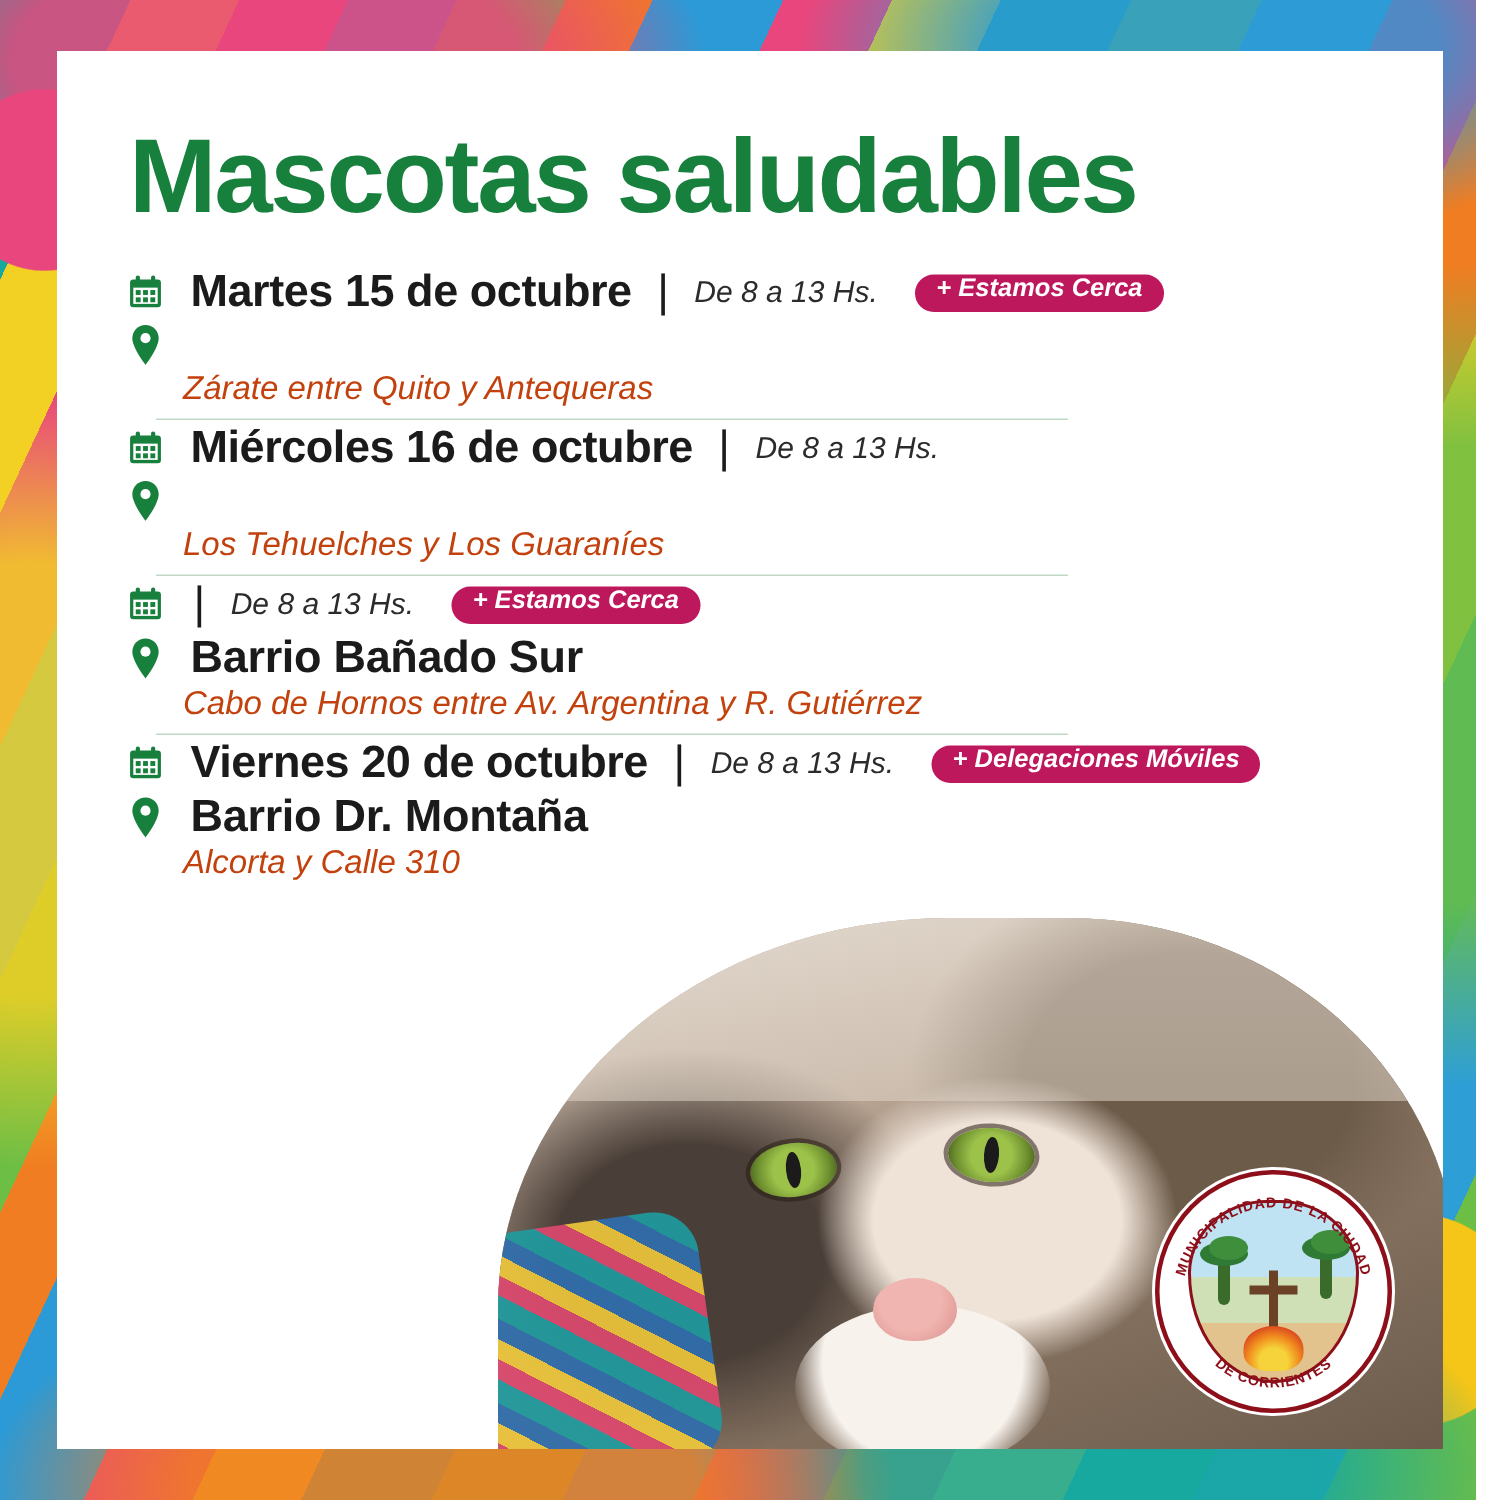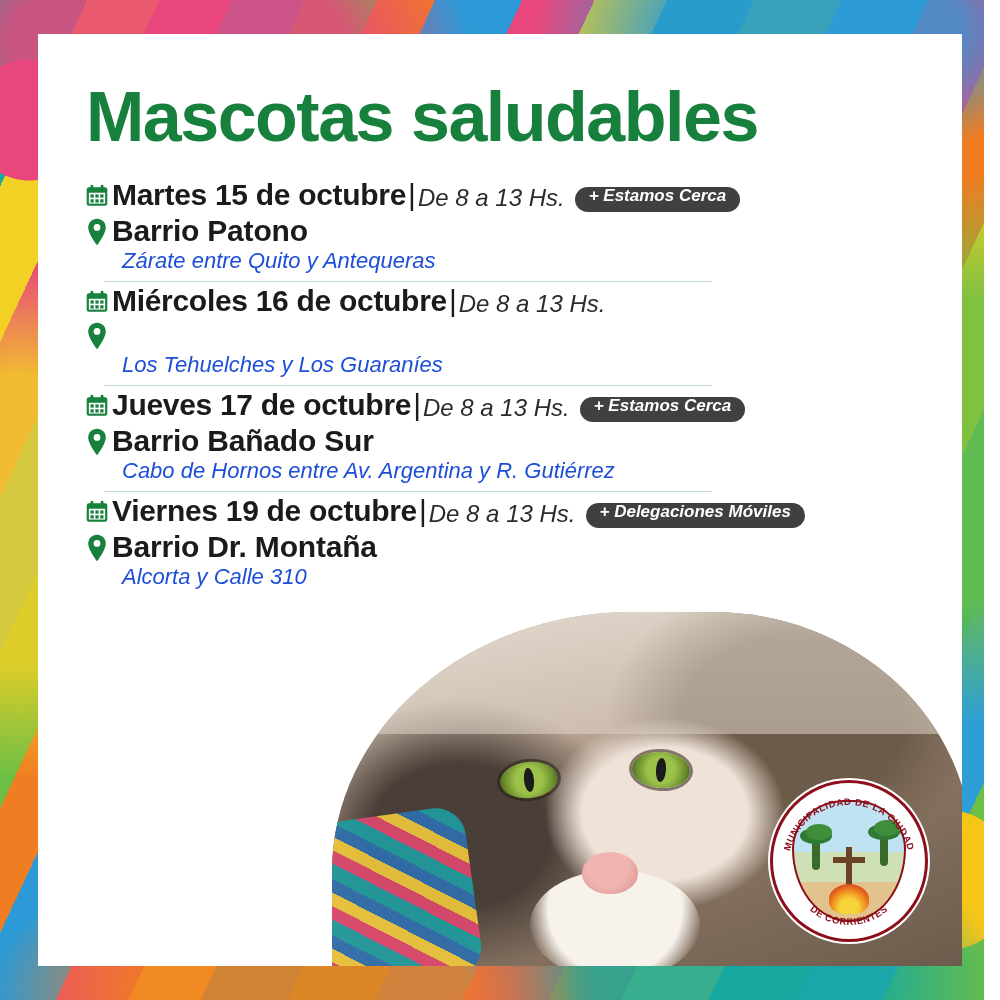--- a/index.html
+++ b/index.html
@@ -97,22 +97,22 @@
     position: absolute;
     left: 22px;
     right: 210px;
     bottom: 2px;
     height: 1px;
     background: #bfd9c4;
   }
 
   .row {
     display: flex;
-    align-items: flex-end;
-    gap: 0;
+    align-items: center;
+    gap: 15px;
   }
   .row.date-row { margin-bottom: 2px; }
   .row.place-row { margin-top: 2px; }
 
   .icon {
     width: 30px;
     height: 32px;
     flex: 0 0 30px;
     display: flex;
     align-items: center;
@@ -128,48 +128,48 @@
     letter-spacing: -0.3px;
     white-space: nowrap;
   }
   .sep {
     font-size: 30px;
     color: #1b1b1b;
     font-weight: 300;
     margin: 0 2px;
   }
   .hours {
-    font-size: 24px;
+    font-size: 20px;
     font-style: italic;
     color: #2b2b2b;
     white-space: nowrap;
   }
   .badge {
     margin-left: 10px;
-    background: #404040;
+    background: #be185d;
     color: #ffffff;
     border-radius: 18px;
     padding: 0 14px 8px;
     font-size: 17px;
     font-weight: bold;
     font-style: italic;
     white-space: nowrap;
     line-height: 1;
   }
   .place-text {
     font-size: 30px;
     font-weight: bold;
     color: #1b1b1b;
     letter-spacing: -0.2px;
   }
   .address {
     margin: 0 0 0 40px;
     font-size: 22px;
     font-style: italic;
-    color: #1d4ed8;
+    color: #c2410c;
   }
 
   
   .cat-photo {
     position: absolute;
     right: -10px;
     bottom: -6px;
     width: 640px;
     height: 360px;
     border-radius: 300px 260px 0 0 / 260px 240px 0 0;
@@ -342,21 +342,20 @@
           <span class="hours">De 8 a 13 Hs.</span>
           <span class="badge">+ Estamos Cerca</span>
         </div>
         <div class="row place-row">
           <span class="icon">
             <svg width="24" height="28" viewBox="0 0 24 30" fill="none">
               <path d="M12 0.8C6.8 0.8 2.6 5 2.6 10.2c0 7 9.4 19 9.4 19s9.4-12 9.4-19C21.4 5 17.2 0.8 12 0.8z" fill="currentColor"></path>
               <circle cx="12" cy="10.1" r="3.6" fill="#ffffff"></circle>
             </svg>
           </span>
-          <span class="place-text">Barrio Patono</span>
         </div>
         <div class="address">Zárate entre Quito y Antequeras</div>
       </div>
 
       <div class="entry divided">
         <div class="row date-row">
           <span class="icon">
             <svg width="26" height="26" viewBox="0 0 24 24" fill="none">
               <rect x="2.5" y="4" width="19" height="17" rx="2" fill="currentColor"></rect>
               <rect x="4.5" y="9" width="15" height="10" fill="#ffffff"></rect>
@@ -394,21 +393,20 @@
               <rect x="6" y="10.5" width="3" height="3" fill="currentColor"></rect>
               <rect x="10.5" y="10.5" width="3" height="3" fill="currentColor"></rect>
               <rect x="15" y="10.5" width="3" height="3" fill="currentColor"></rect>
               <rect x="6" y="15" width="3" height="3" fill="currentColor"></rect>
               <rect x="10.5" y="15" width="3" height="3" fill="currentColor"></rect>
               <rect x="15" y="15" width="3" height="3" fill="currentColor"></rect>
               <rect x="6" y="1.5" width="2.6" height="4.5" rx="1.3" fill="currentColor"></rect>
               <rect x="15.4" y="1.5" width="2.6" height="4.5" rx="1.3" fill="currentColor"></rect>
             </svg>
           </span>
-          <span class="date-text">Jueves 17 de octubre</span>
           <span class="sep">|</span>
           <span class="hours">De 8 a 13 Hs.</span>
           <span class="badge">+ Estamos Cerca</span>
         </div>
         <div class="row place-row">
           <span class="icon">
             <svg width="24" height="28" viewBox="0 0 24 30" fill="none">
               <path d="M12 0.8C6.8 0.8 2.6 5 2.6 10.2c0 7 9.4 19 9.4 19s9.4-12 9.4-19C21.4 5 17.2 0.8 12 0.8z" fill="currentColor"></path>
               <circle cx="12" cy="10.1" r="3.6" fill="#ffffff"></circle>
             </svg>
@@ -427,21 +425,21 @@
               <rect x="6" y="10.5" width="3" height="3" fill="currentColor"></rect>
               <rect x="10.5" y="10.5" width="3" height="3" fill="currentColor"></rect>
               <rect x="15" y="10.5" width="3" height="3" fill="currentColor"></rect>
               <rect x="6" y="15" width="3" height="3" fill="currentColor"></rect>
               <rect x="10.5" y="15" width="3" height="3" fill="currentColor"></rect>
               <rect x="15" y="15" width="3" height="3" fill="currentColor"></rect>
               <rect x="6" y="1.5" width="2.6" height="4.5" rx="1.3" fill="currentColor"></rect>
               <rect x="15.4" y="1.5" width="2.6" height="4.5" rx="1.3" fill="currentColor"></rect>
             </svg>
           </span>
-          <span class="date-text">Viernes 19 de octubre</span>
+          <span class="date-text">Viernes 20 de octubre</span>
           <span class="sep">|</span>
           <span class="hours">De 8 a 13 Hs.</span>
           <span class="badge">+ Delegaciones Móviles</span>
         </div>
         <div class="row place-row">
           <span class="icon">
             <svg width="24" height="28" viewBox="0 0 24 30" fill="none">
               <path d="M12 0.8C6.8 0.8 2.6 5 2.6 10.2c0 7 9.4 19 9.4 19s9.4-12 9.4-19C21.4 5 17.2 0.8 12 0.8z" fill="currentColor"></path>
               <circle cx="12" cy="10.1" r="3.6" fill="#ffffff"></circle>
             </svg>

